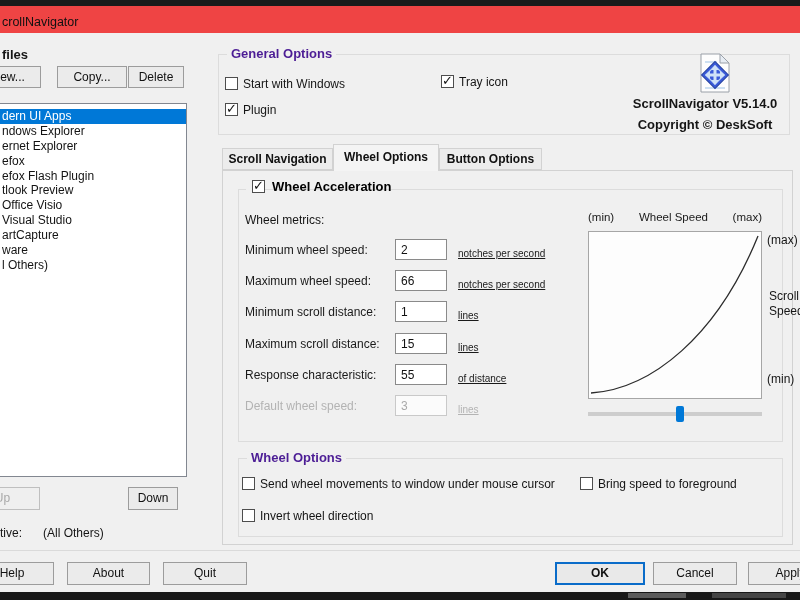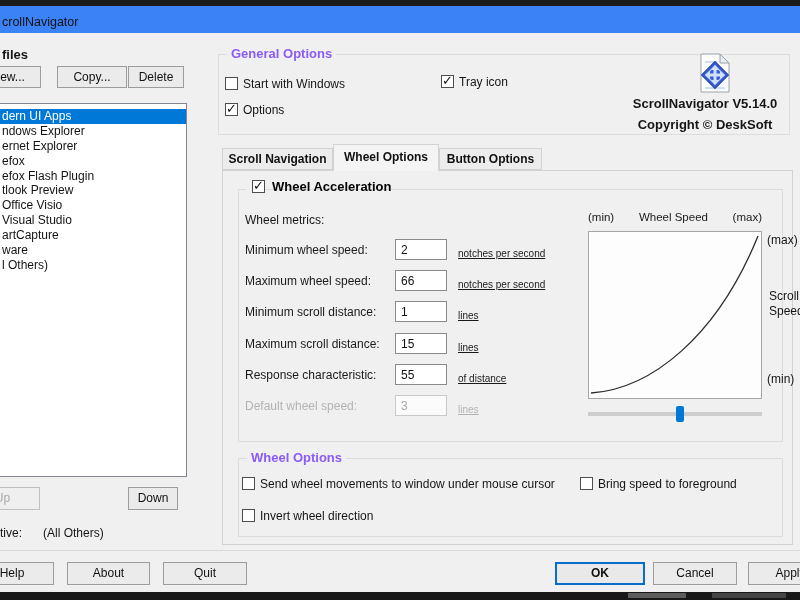--- a/index.html
+++ b/index.html
@@ -2,41 +2,41 @@
 <html><head>
 <meta charset="utf-8">
 <style>
   * { margin:0; padding:0; box-sizing:border-box; }
   html,body { width:800px; height:600px; overflow:hidden; background:#f0f0f0;
     font-family:"Liberation Sans","DejaVu Sans",sans-serif; }
   .abs { position:absolute; }
   #stage { position:relative; width:800px; height:600px; background:#f0f0f0; }
 
   .strip-top { left:0; top:0; width:800px; height:6px; background:#1b1b1b; }
-  .titlebar { left:0; top:6px; width:800px; height:27px; background:#3b82f6; }
+  .titlebar { left:0; top:6px; width:800px; height:27px; background:#ef4444; }
   .titletext { left:2px; top:6px; font-size:12.5px; color:#111; line-height:20px; white-space:nowrap; }
 
   .lbl { position:absolute; font-size:12px; color:#151515; white-space:nowrap; }
   .bold { font-weight:700; }
 
   .btn { position:absolute; height:23px; background:#ebebeb; border:1px solid #9c9c9c;
     font-size:12px; color:#111; text-align:center; line-height:21px; white-space:nowrap; }
   .btn.small { height:22px; line-height:20px; }
   .btn.dis { color:#a9a9a9; border-color:#bfbfbf; background:#efefef; }
   .btn.default { border:2px solid #0a6cc9; font-weight:700; line-height:19px; background:#e9e9e9; }
 
   .listbox { left:-10px; top:103px; width:197px; height:374px; background:#ffffff;
     border:1px solid #828790; padding-top:5px; overflow:hidden; }
   .li { height:14.9px; line-height:14.9px; font-size:12px; color:#131313;
     padding-left:11px; white-space:nowrap; }
   .li.sel { background:#0078d7; color:#ffffff; }
 
   .group { position:absolute; border:1px solid #dcdcdc; }
   .gtitle { position:absolute; top:-9px; left:8px; background:#f0f0f0; padding:0 4px;
-    font-weight:700; font-size:13px; color:#8b5cf6; white-space:nowrap; }
+    font-weight:700; font-size:13px; color:#4c1d95; white-space:nowrap; }
 
   .cb { position:absolute; width:13px; height:13px; background:#fff; border:1px solid #4d4d4d; }
   .cb.checked::after { content:"✓"; position:absolute; left:0px; top:-3px;
     font-size:13px; font-weight:700; color:#111; }
 
   .tab { position:absolute; top:148px; height:22px; background:#ececec; border:1px solid #d2d2d2;
     font-weight:700; font-size:12px; color:#111; text-align:center; line-height:20px; z-index:1; }
   .tab.active { top:144px; height:27px; background:#f4f4f4; border-bottom:none; z-index:3; line-height:25px; }
   .tabpanel { left:222px; top:170px; width:571px; height:375px; background:#f0f0f0;
     border:1px solid #d2d2d2; z-index:2; }
@@ -99,21 +99,21 @@
   <div class="lbl" style="left:43px;top:526px;">(All Others)</div>
 
   <div class="group" style="left:218px;top:54px;width:572px;height:81px;">
     <div class="gtitle">General Options</div>
   </div>
   <div class="cb" style="left:225px;top:77px;"></div>
   <div class="lbl" style="left:243px;top:77px;">Start with Windows</div>
   <div class="cb checked" style="left:441px;top:75px;"></div>
   <div class="lbl" style="left:459px;top:75px;">Tray icon</div>
   <div class="cb checked" style="left:225px;top:103px;"></div>
-  <div class="lbl" style="left:243px;top:103px;">Options</div>
+  <div class="lbl" style="left:243px;top:103px;">Plugin</div>
 
   <div class="abs" style="left:698px;top:52px;width:34px;height:42px;">
     <svg width="34" height="42" viewBox="0 0 34 42">
       <path d="M3 2 h19 l9 9 v29 h-28 z" fill="#fdfdfd" stroke="#9aa0a8" stroke-width="1"></path>
       <path d="M22 2 l9 9 h-9 z" fill="#e7edf4" stroke="#9aa0a8" stroke-width="1"></path>
       <line x1="7" y1="10" x2="19" y2="10" stroke="#bcd6ee" stroke-width="1.5"></line>
       <line x1="7" y1="36" x2="27" y2="36" stroke="#bcd6ee" stroke-width="1.5"></line>
       <g transform="rotate(45 17 23)">
         <rect x="7.5" y="13.5" width="19" height="19" fill="#3a5bd9" stroke="#23409f"></rect>
         <rect x="10.5" y="16.5" width="13" height="13" fill="none" stroke="#b9d2f0" stroke-width="1.2"></rect>

